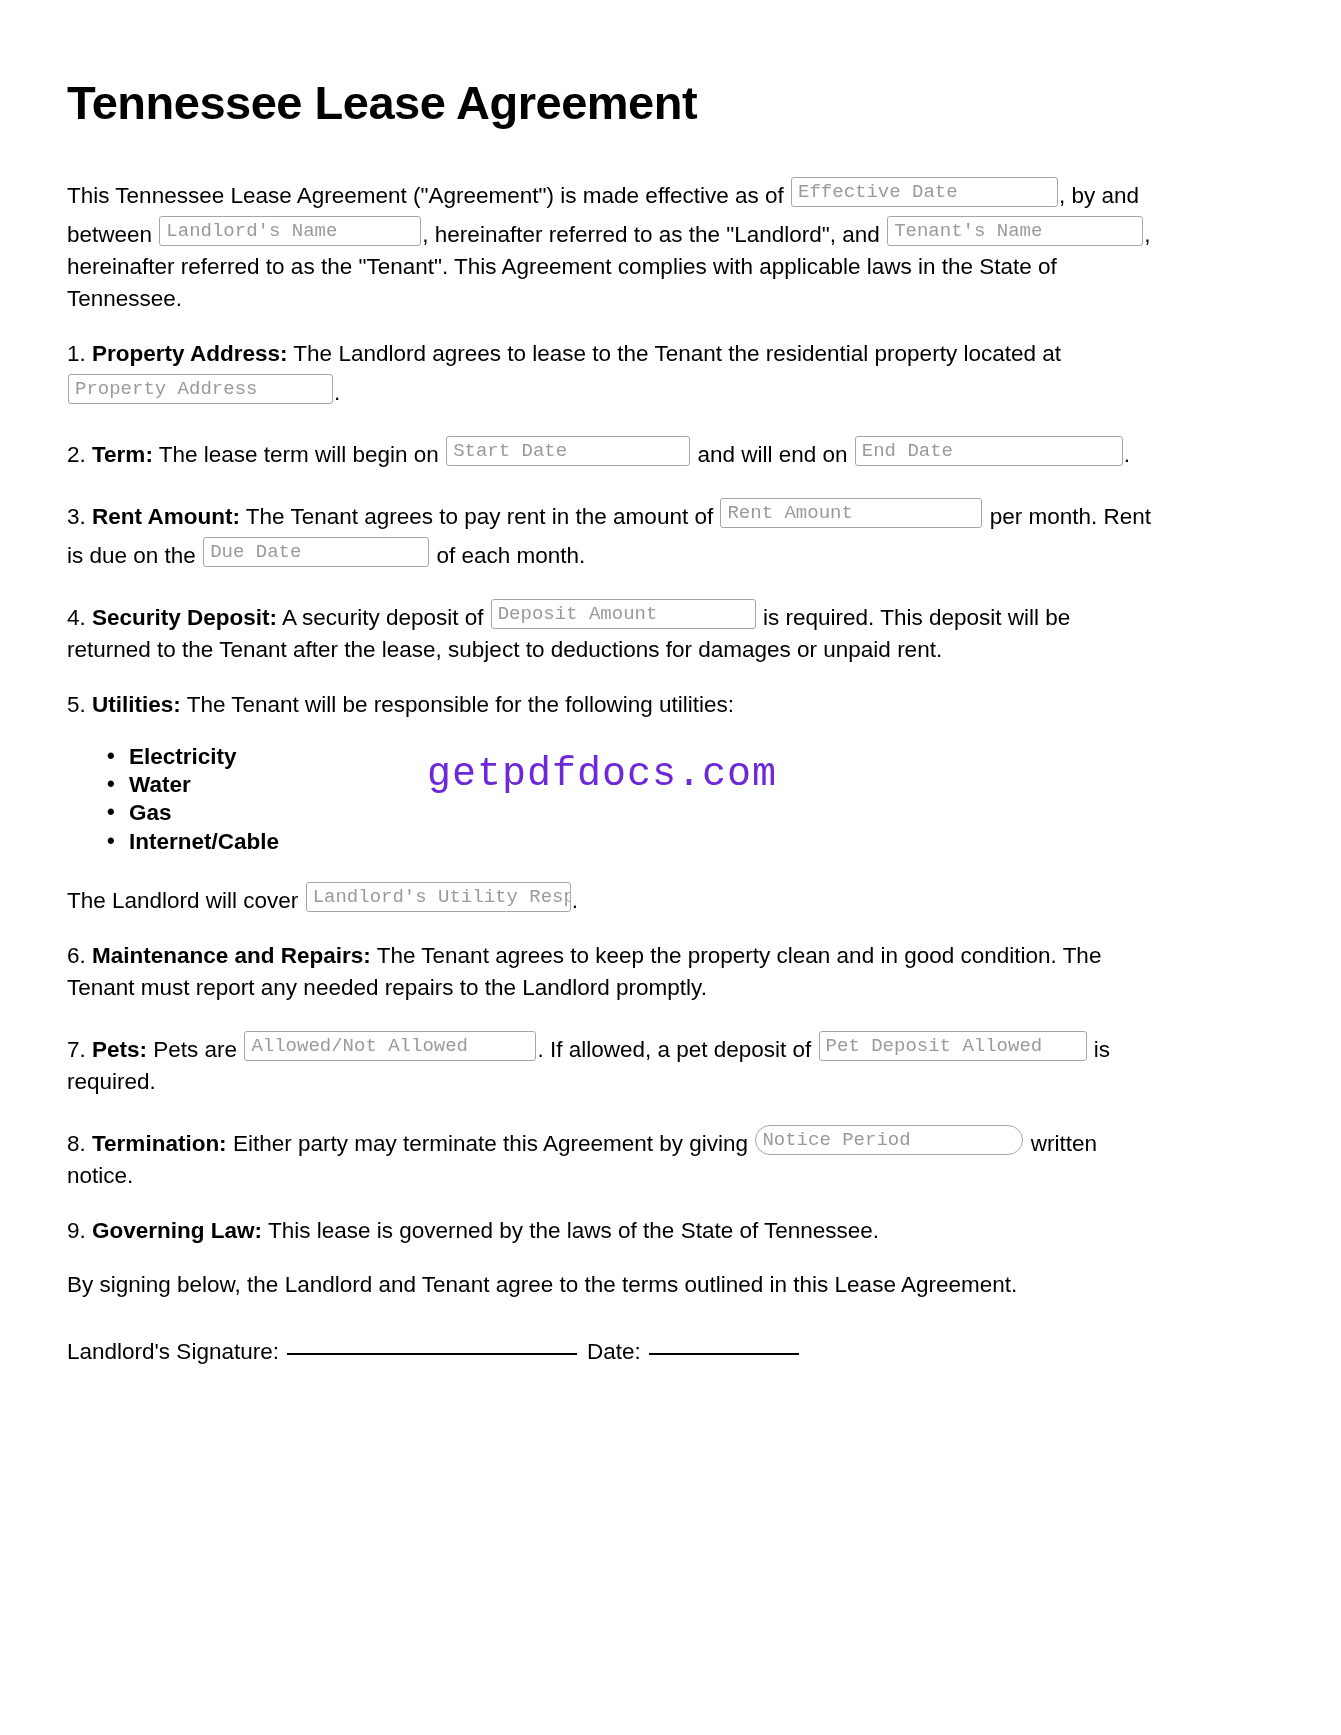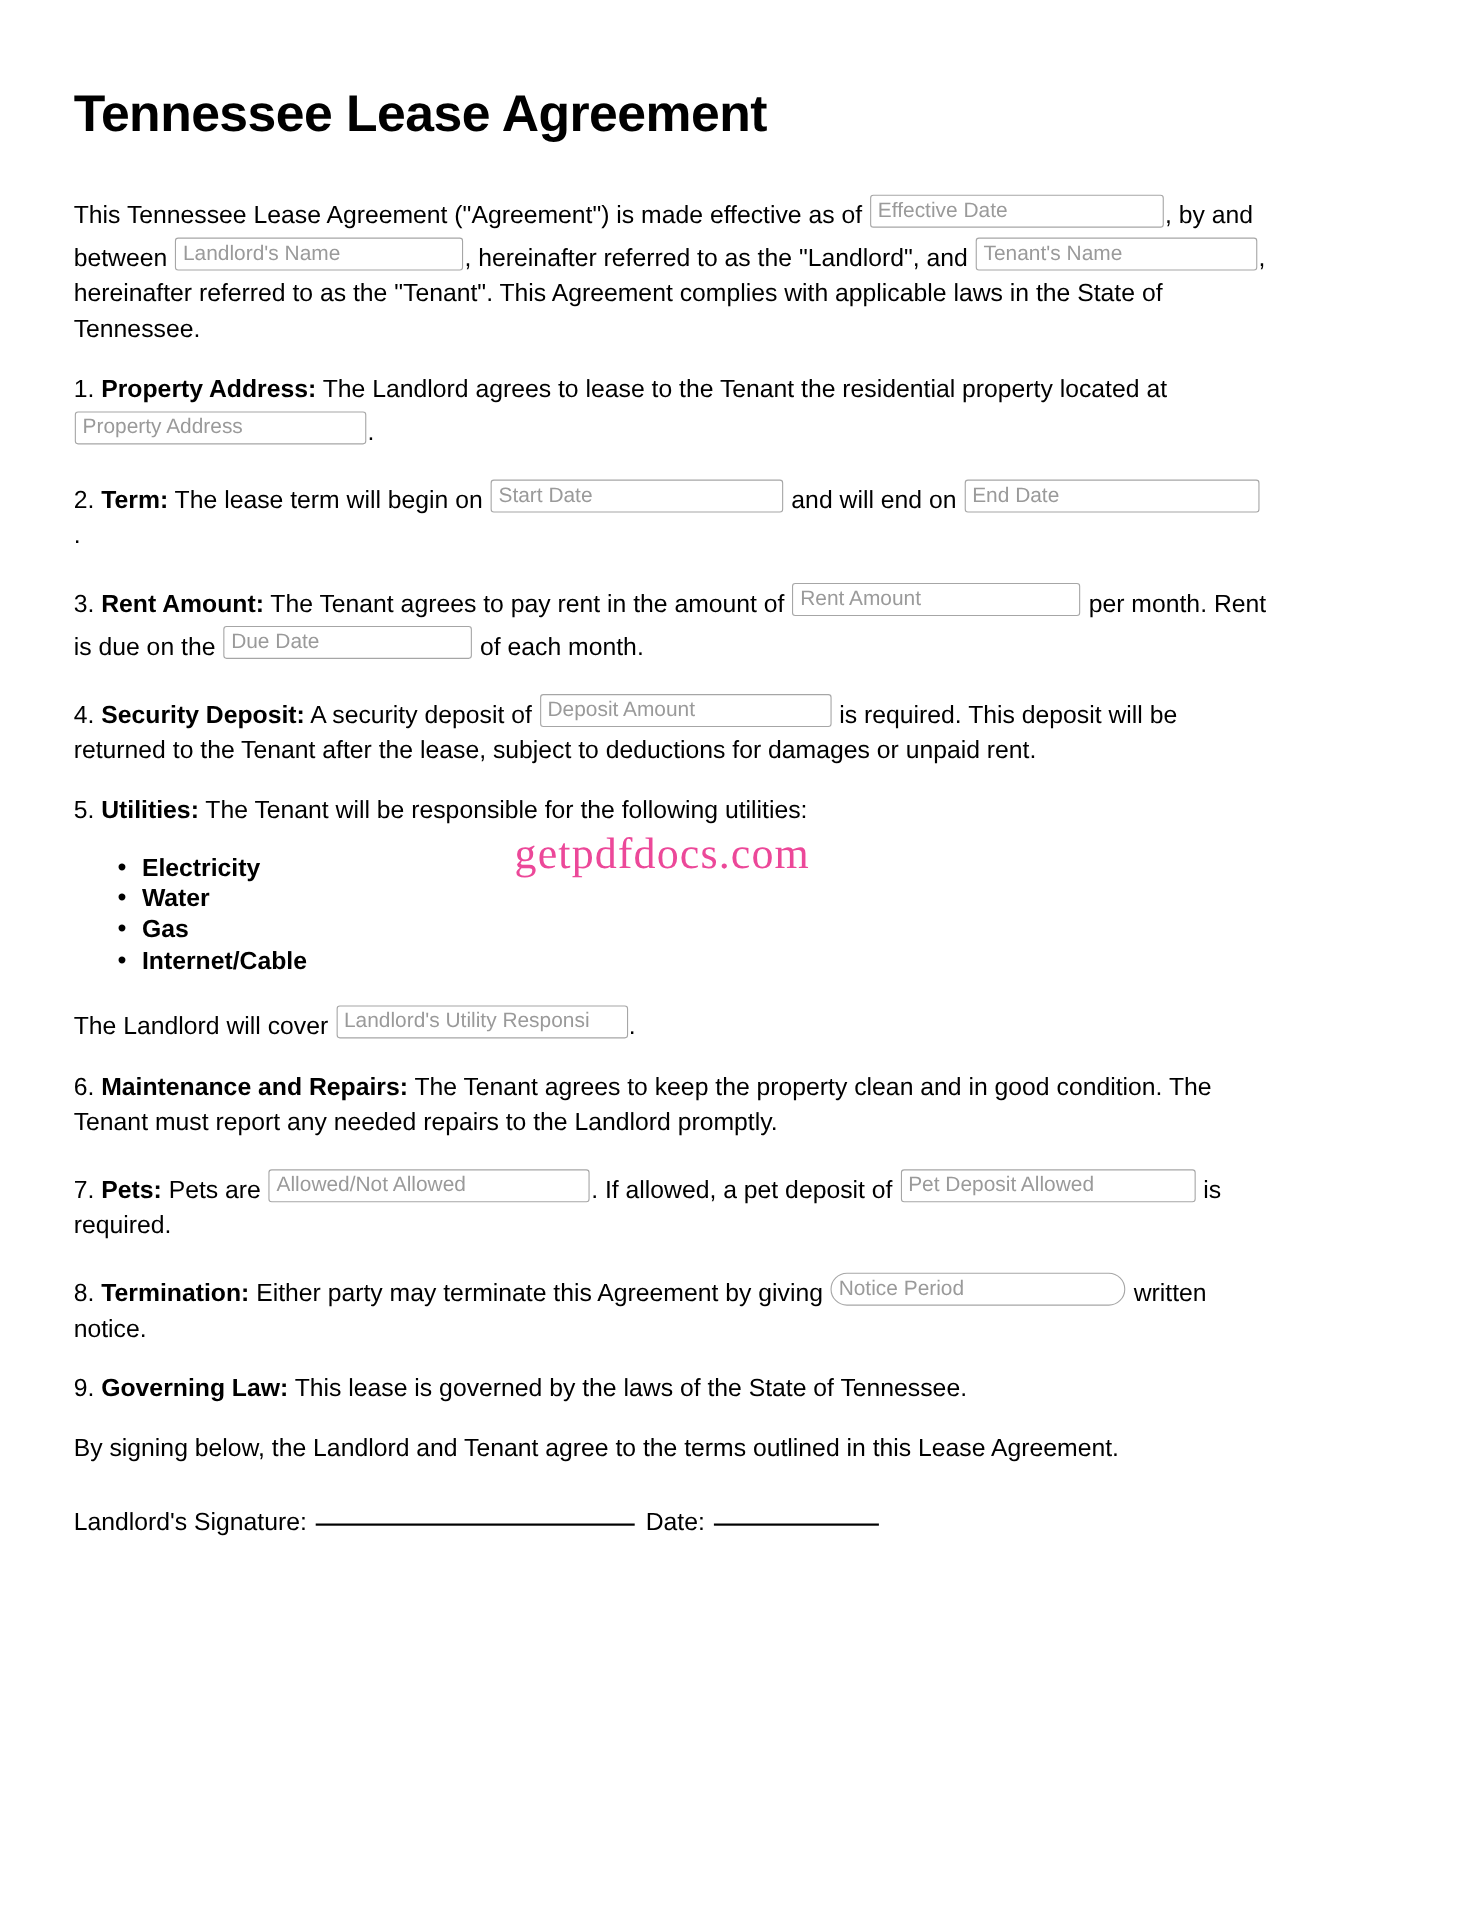--- a/index.html
+++ b/index.html
@@ -46,36 +46,36 @@
   .sec-label { font-weight: bold; }
   
   .field {
     display: inline-block;
     box-sizing: border-box;
     vertical-align: baseline;
     border: 1px solid #a6a6a6;
     border-radius: 3px;
     background: #ffffff;
     color: #9a9a9a;
-    font-family: Liberation Sans, sans-serif;
+    font-family: Liberation Mono, monospace;
     font-size: 19px;
     line-height: 26px;
     height: 30px;
     padding: 1px 5px 1px 6px;
     margin: 0 1px;
     white-space: nowrap;
     overflow: hidden;
     position: relative;
     top: 4px;
   }
   .f-effective   { width: 267px; }
   .f-landlord    { width: 262px; }
   .f-tenant      { width: 256px; }
   .f-property    { width: 265px; }
-  .f-start       { width: 266px; }
+  .f-start       { width: 244px; }
   .f-end         { width: 268px; }
   .f-rent        { width: 262px; }
   .f-due         { width: 226px; }
   .f-deposit     { width: 265px; }
   .f-utility     { width: 265px; }
   .f-pets        { width: 292px; }
   .f-petdeposit  { width: 268px; }
   .f-notice      { width: 268px; border-radius: 15px; }
 
   ul.util-list {
@@ -96,24 +96,24 @@
     left: 0;
     top: -1px;
     font-size: 22px;
   }
   .watermark {
     position: absolute;
     left: 322px;
     top: 752px;
     width: 560px;
     text-align: center;
-    font-family: Liberation Serif, serif;
+    font-family: Liberation Mono, monospace;
     font-size: 40px;
     letter-spacing: 1px;
-    color: #ec4899;
+    color: #6d28d9;
     pointer-events: none;
   }
   .sig-block { margin-top: 34px; }
   .sig-row {
     font-size: 22.5px;
     line-height: 1.5;
     margin-bottom: 26px;
     white-space: nowrap;
   }
   .sig-rule {

